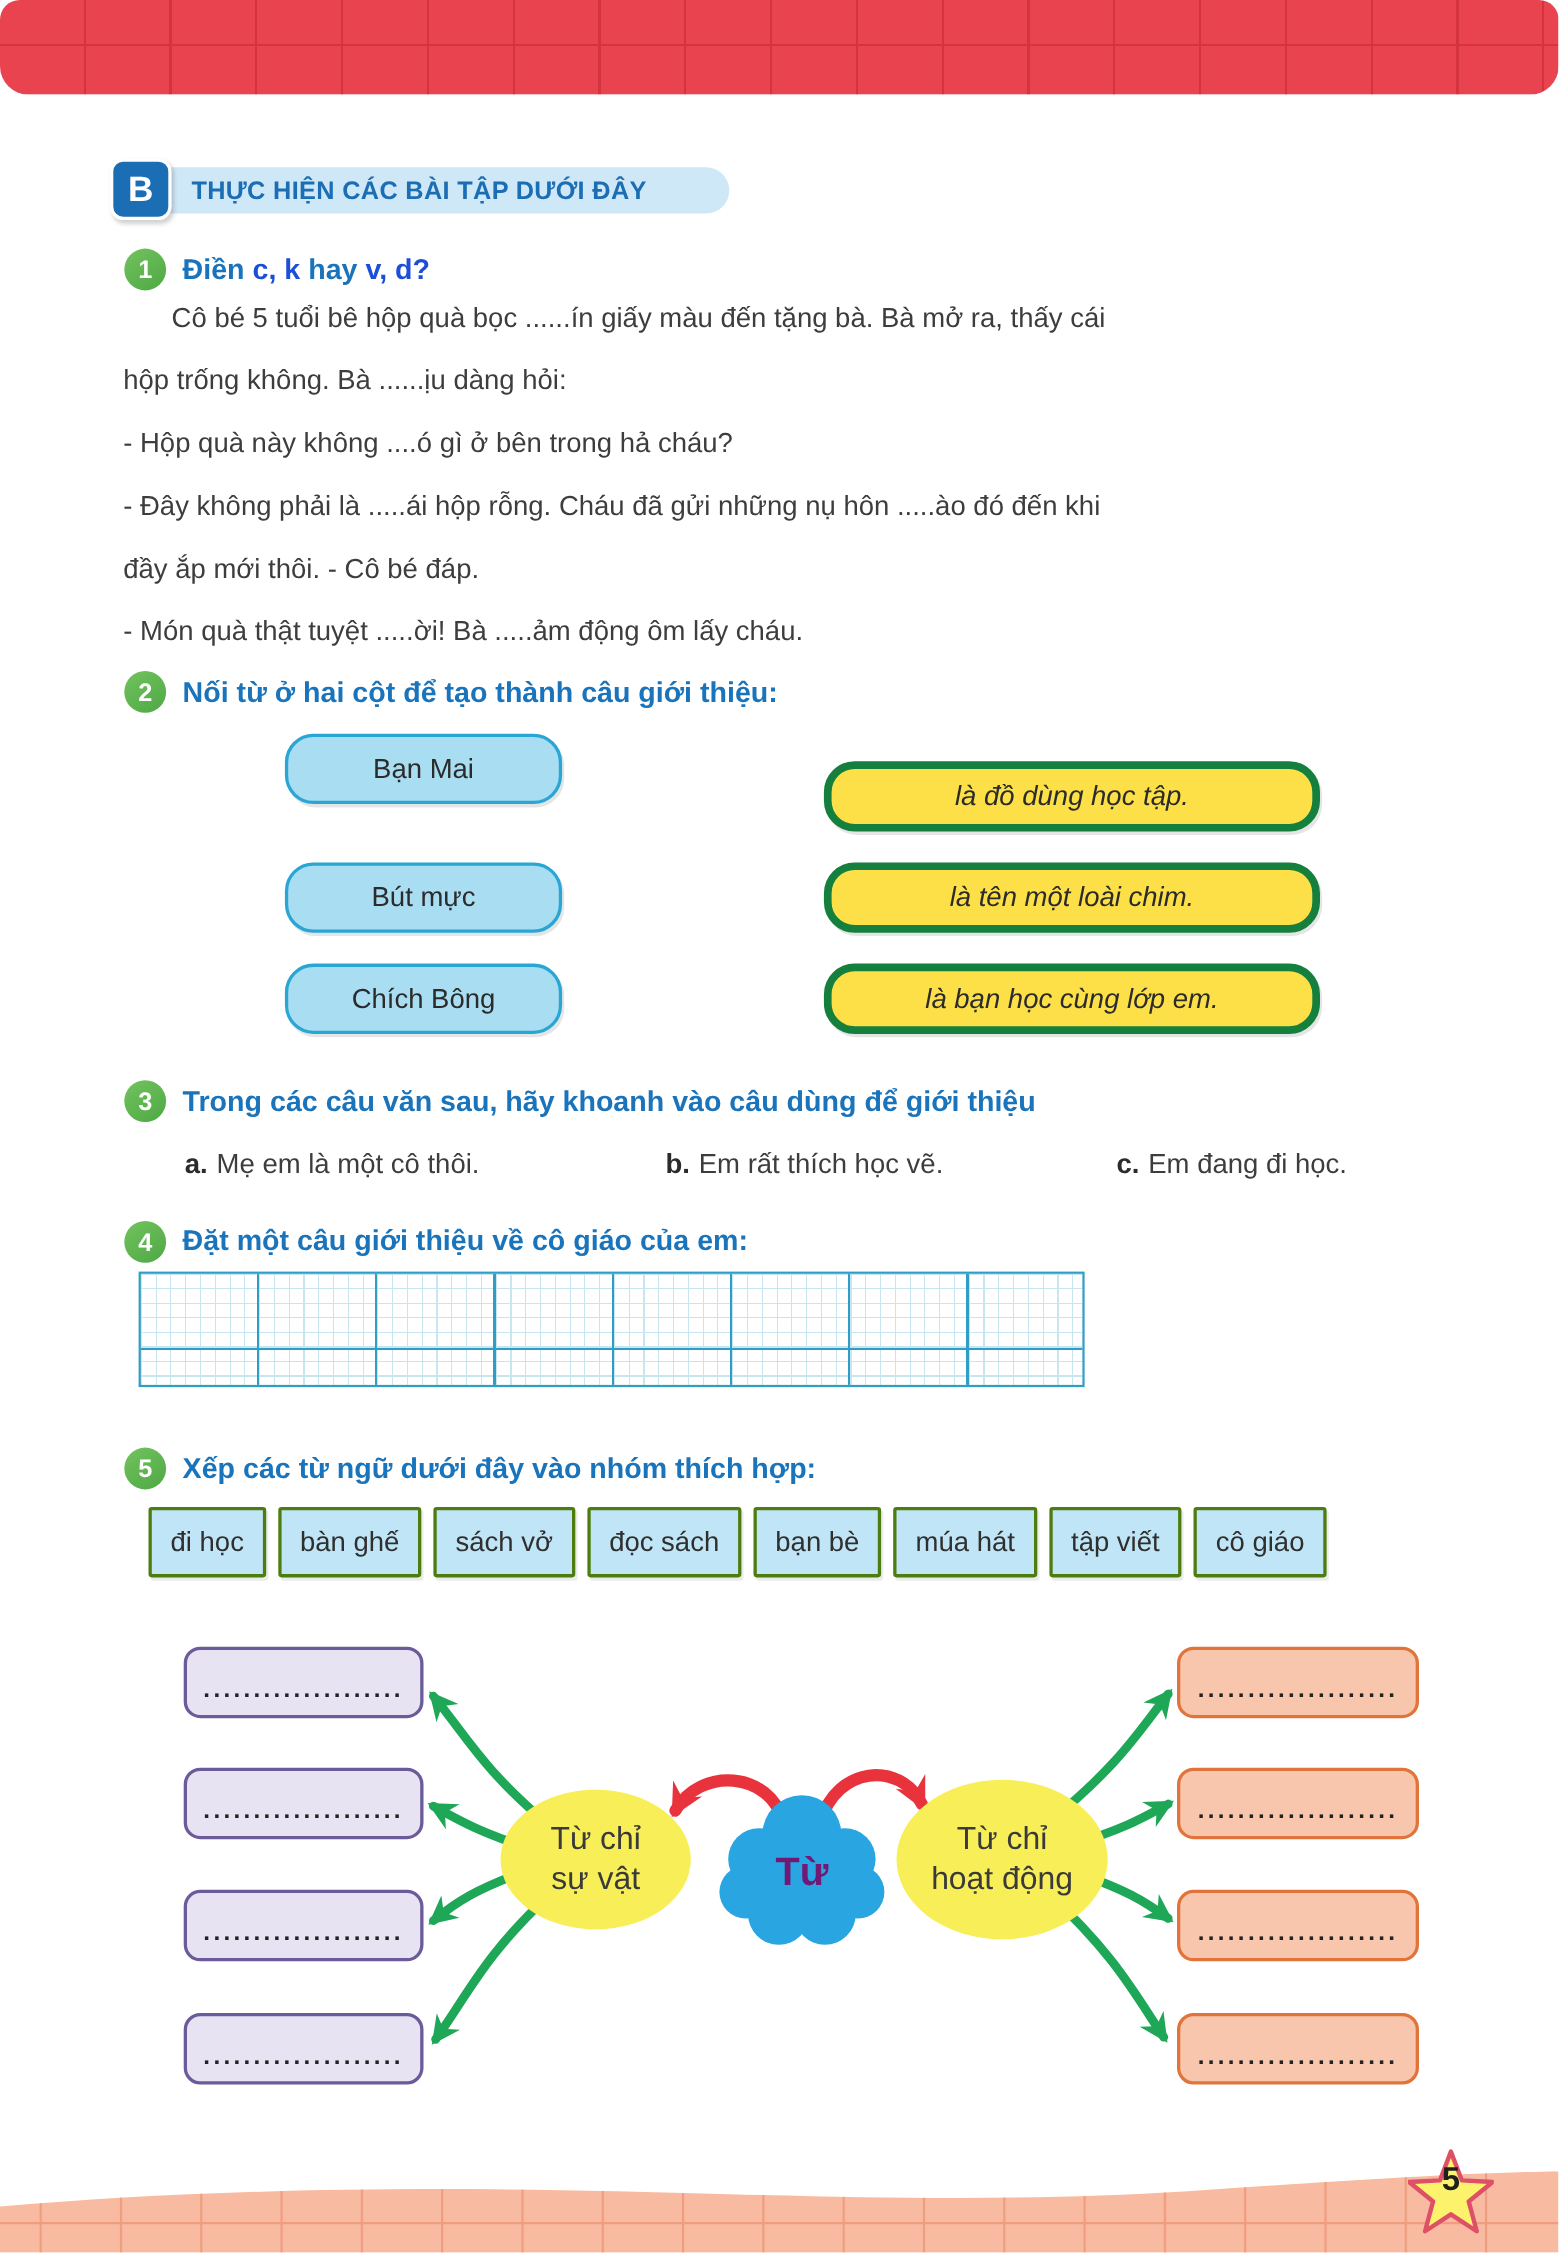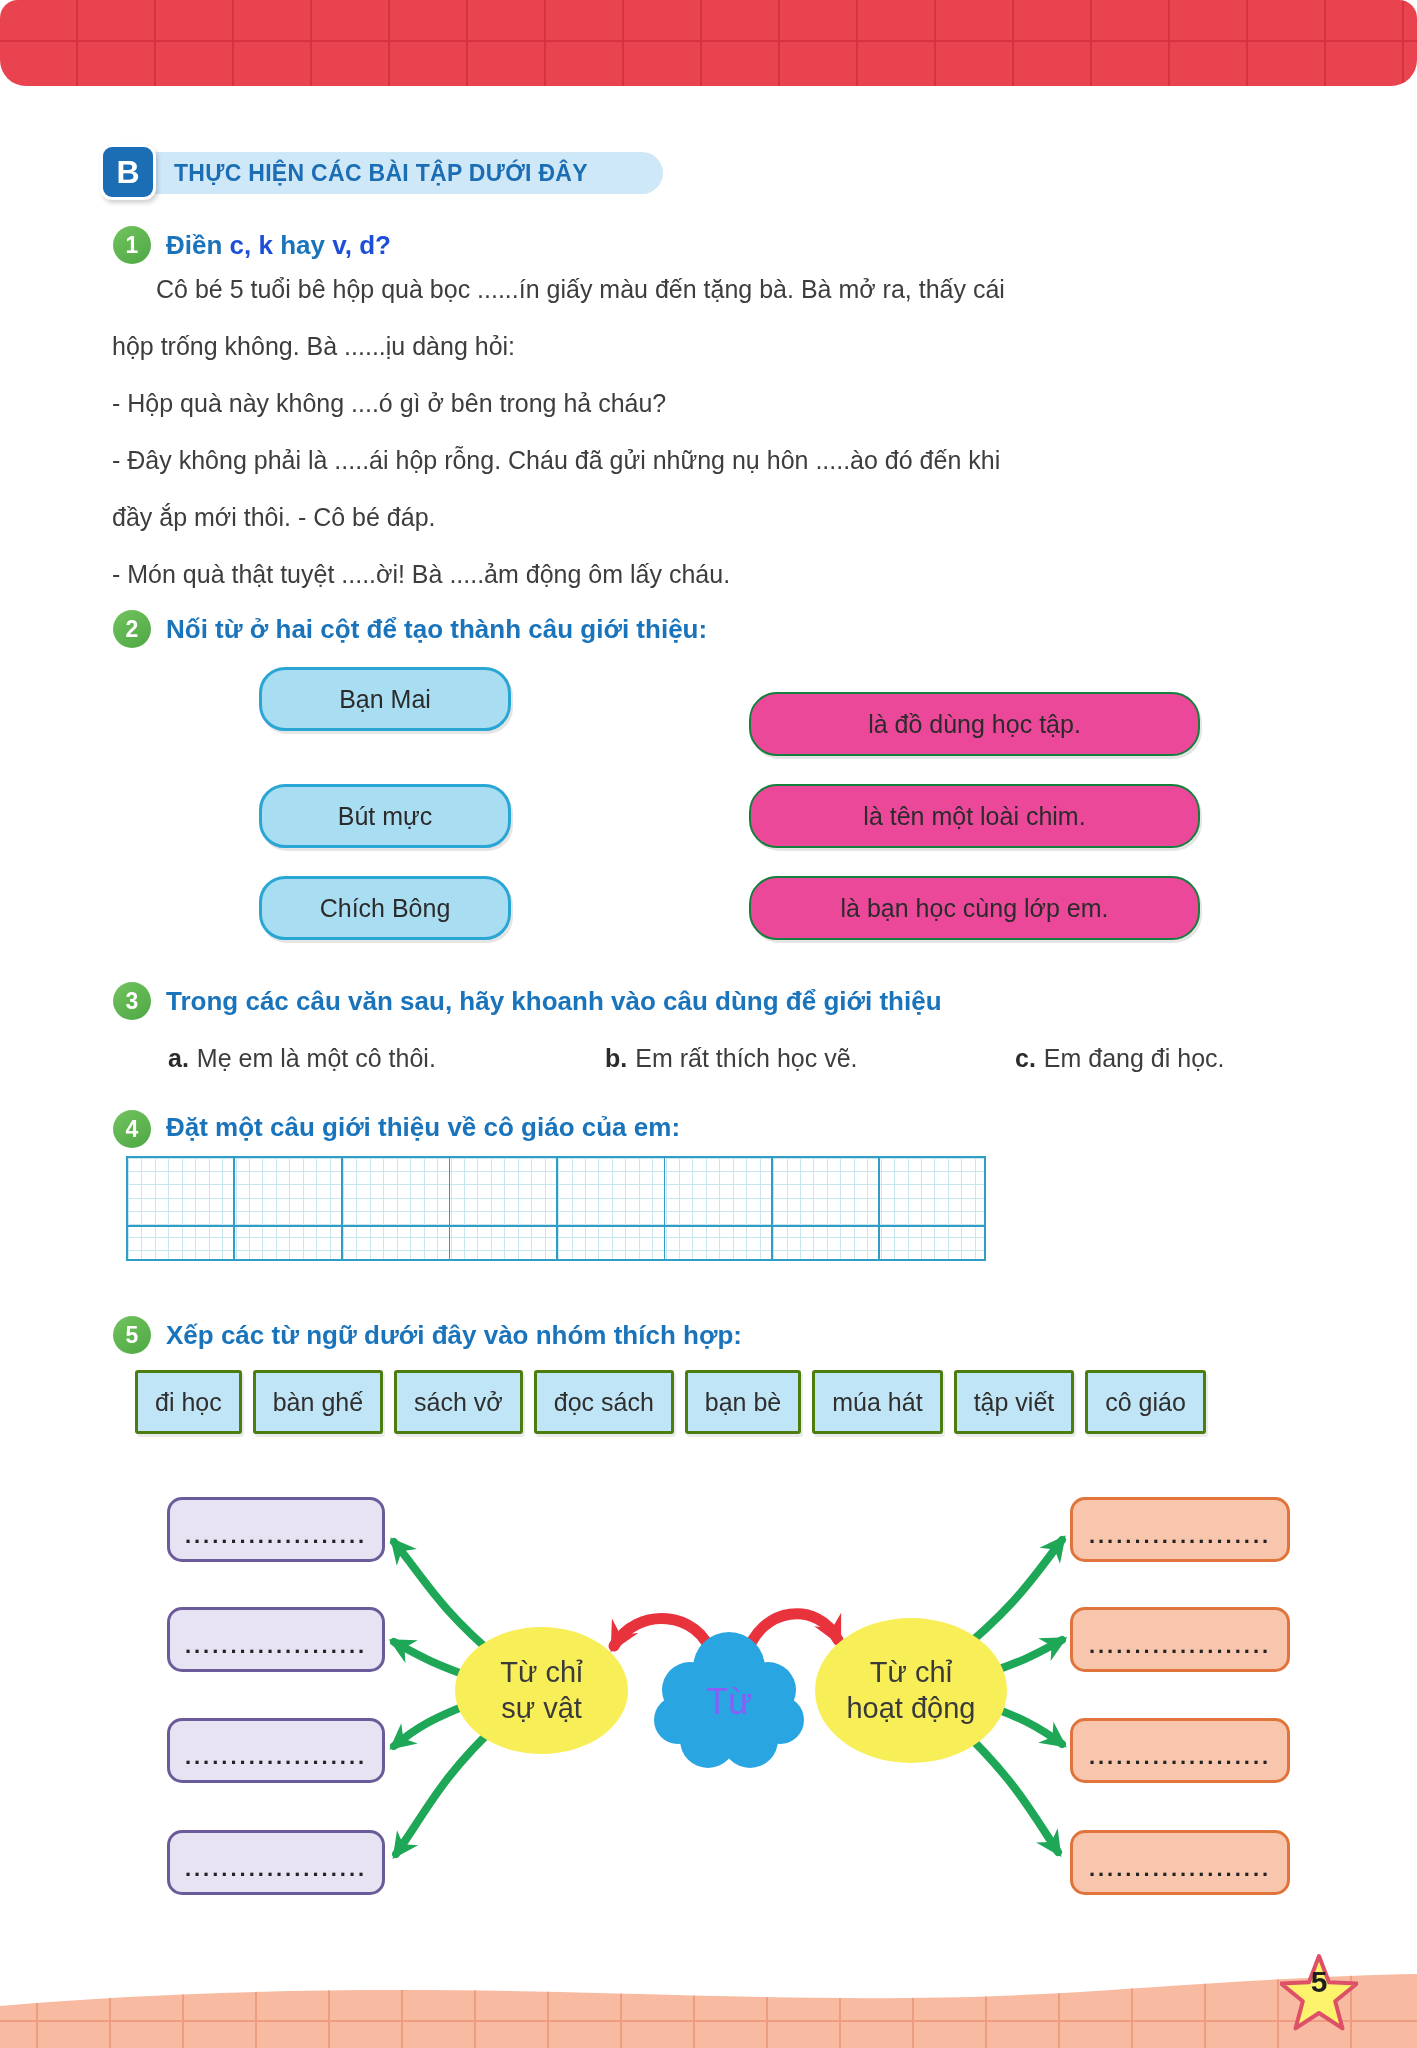--- a/index.html
+++ b/index.html
@@ -31,21 +31,21 @@
 
   
   .story{position:absolute;left:112px;top:261px;width:980px;color:#3d3d3d;font-size:25px;}
   .story-line{height:57px;line-height:57px;white-space:nowrap;}
   .story-line:first-child{text-indent:44px;}
 
   
   .pill{position:absolute;height:64px;box-sizing:border-box;display:flex;align-items:center;
     justify-content:center;font-size:25px;color:#2b2b2b;box-shadow:2px 3px 0 rgba(0,0,0,.10);}
   .pill-blue{left:259px;width:252px;background:#a9ddf2;border:3px solid #2aa6d4;border-radius:26px;}
-  .pill-pink{left:749px;width:451px;background:#ec4899;border:2px solid #15803d;border-radius:28px;}
+  .pill-pink{left:749px;width:451px;background:#fde047;border:7px solid #15803d;border-radius:28px;font-style:italic;}
 
   
   .option{position:absolute;top:1038px;height:40px;display:flex;align-items:center;
     font-size:25px;color:#3d3d3d;white-space:nowrap;}
   .option b{color:#2b2b2b;margin-right:8px;}
 
   
   .writing-grid{position:absolute;left:126px;top:1156px;width:860px;height:105px;
     border:2px solid #2f9dc4;box-sizing:border-box;
     background-image:
@@ -65,21 +65,21 @@
     display:flex;align-items:flex-end;justify-content:center;padding-bottom:10px;
     font-size:22px;font-weight:bold;letter-spacing:3px;color:#222;}
   .blank-purple{left:167px;width:218px;background:#e7e3f3;border:3px solid #6b5b9a;}
   .blank-orange{left:1070px;width:220px;background:#f8c6ac;border:3px solid #e0743b;}
   .arrows{position:absolute;left:0;top:0;z-index:5;pointer-events:none;}
   .ellipse{position:absolute;border-radius:50%;background:#f8ef58;z-index:6;
     display:flex;flex-direction:column;align-items:center;justify-content:center;
     font-size:29px;color:#3a3a3a;line-height:1.22;}
   .cloud-svg{position:absolute;left:650px;top:1628px;z-index:6;}
   .cloud-label{position:absolute;left:650px;top:1628px;width:158px;height:148px;z-index:7;
-    display:flex;align-items:center;justify-content:center;color:#8b5cf6;font-weight:normal;font-size:36px;}
+    display:flex;align-items:center;justify-content:center;color:#701a75;font-weight:bold;font-size:36px;}
 
   
   .bottom-band{position:absolute;left:0;top:1960px;z-index:2;}
   .star-svg{position:absolute;left:1280px;top:1944px;z-index:8;}
   .star-num{position:absolute;left:1280px;top:1962px;width:78px;height:40px;z-index:9;
     display:flex;align-items:center;justify-content:center;font-weight:bold;font-size:30px;color:#1f1f1f;}
 </style>
 </head>
 <body>
 

